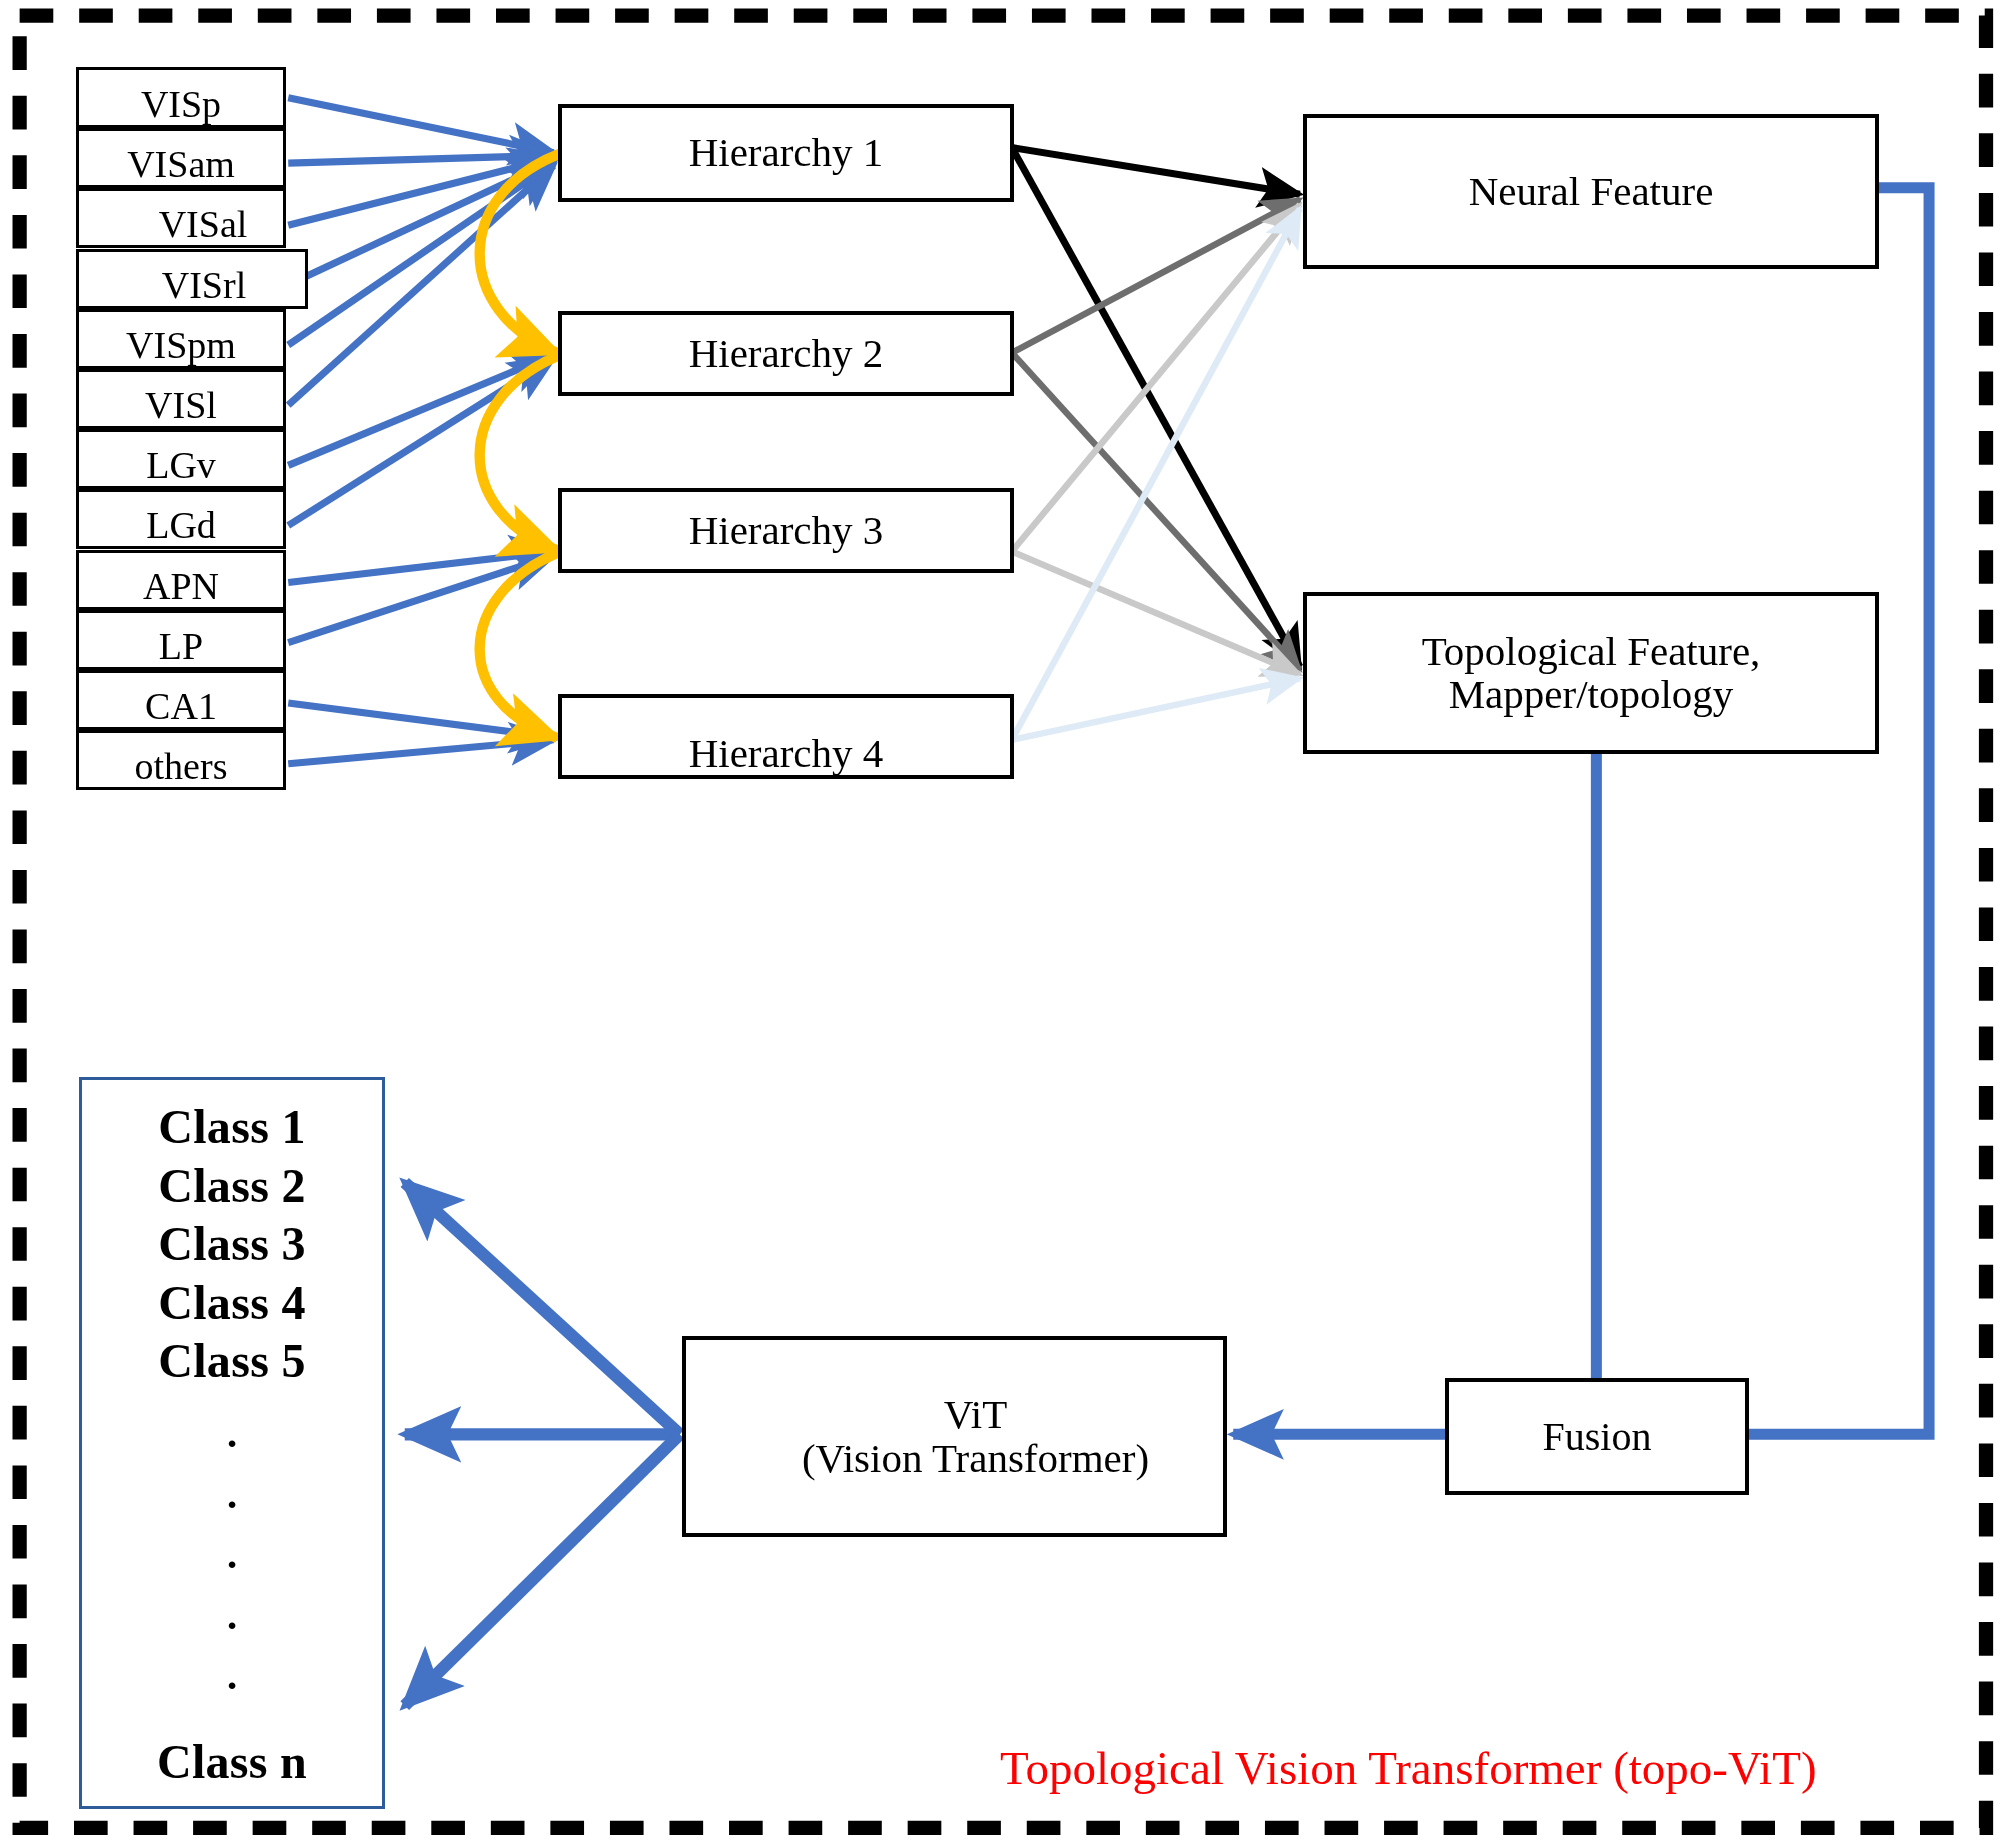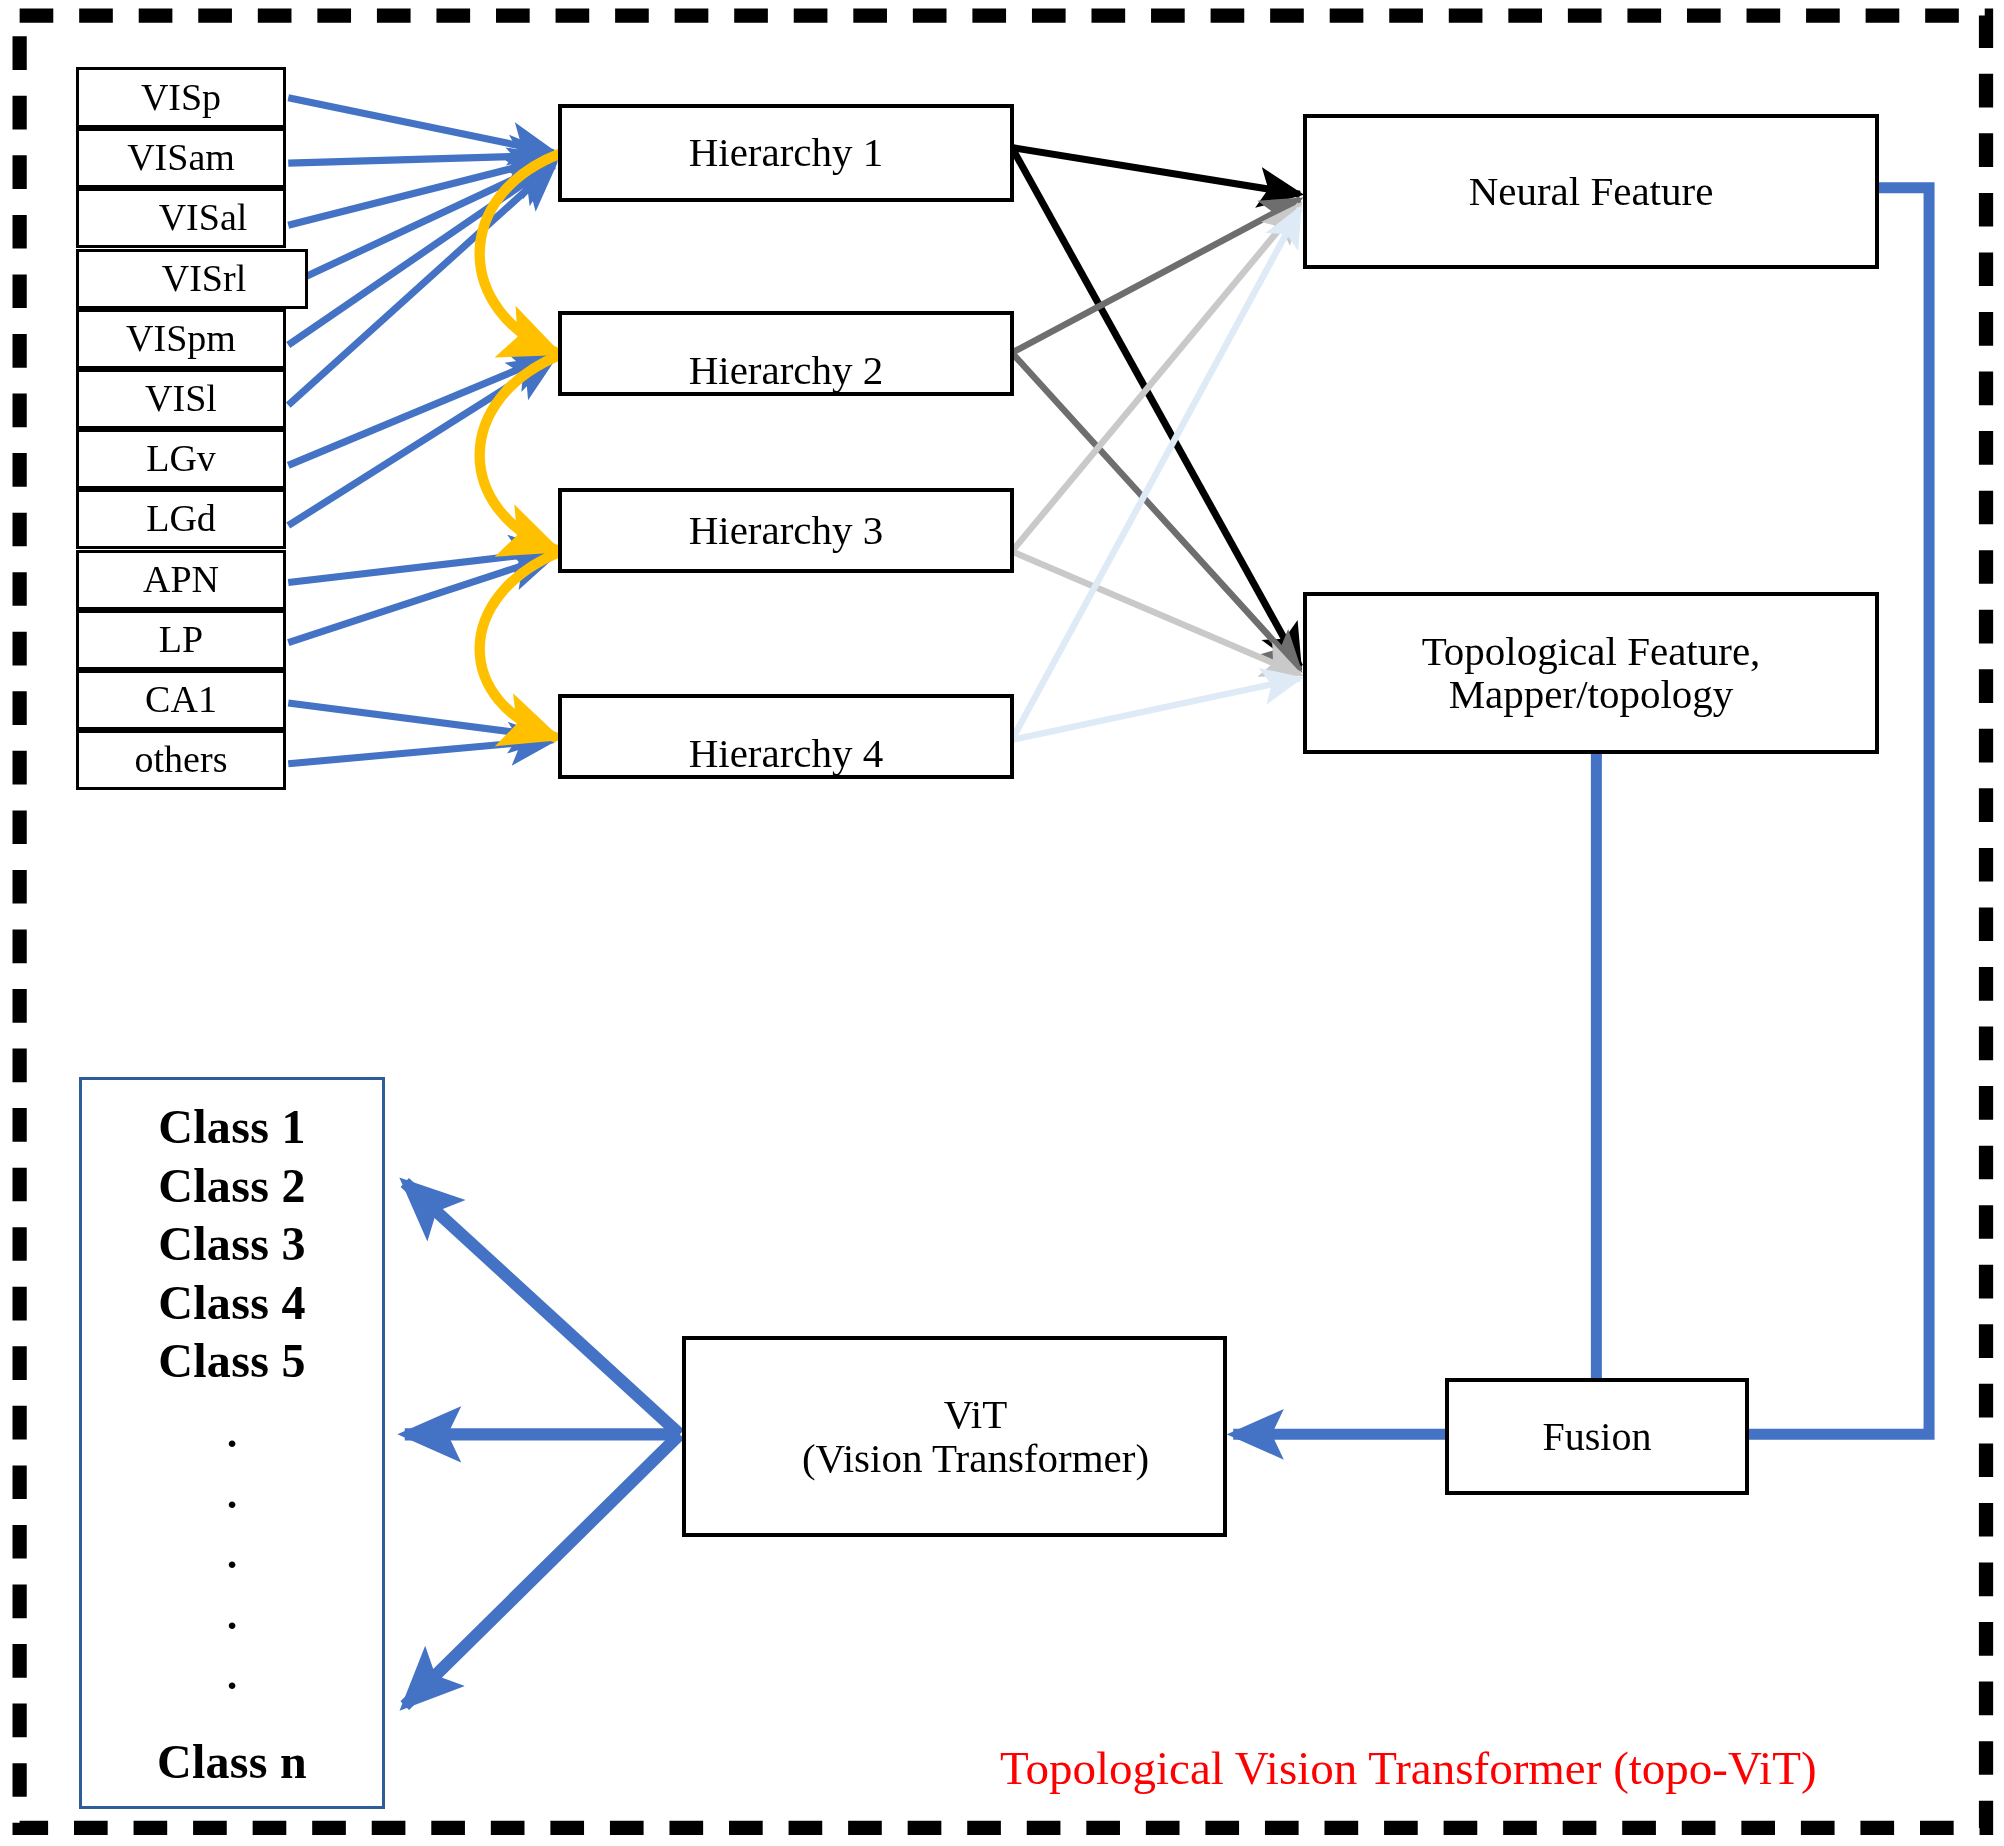--- a/index.html
+++ b/index.html
@@ -35,20 +35,21 @@
     display: flex;
     align-items: center;
     justify-content: center;
     text-align: center;
     line-height: 1.05;
     color: #000000;
   }
   .region-box {
     border-width: 3.9px;
     font-size: 38px;
+    align-items: flex-end;
   }
   .hier-box { font-size: 41px; }
   .feat-box { font-size: 41px; }
   .vit-box  { font-size: 41px; padding-left: 42px; }
   .fusion-box { font-size: 40px; }
 
   .class-box {
     position: absolute;
     box-sizing: border-box;
     background: #ffffff;
@@ -215,21 +216,21 @@
   <div class="node-box region-box" style="left:76px; top:670px; width:210px; height:60px;">
     <span>CA1</span>
   </div>
   <div class="node-box region-box" style="left:76px; top:730px; width:210px; height:60px;">
     <span>others</span>
   </div>
 
   <div class="node-box hier-box" style="left:558px; top:104px; width:456px; height:98px;">
     <span>Hierarchy 1</span>
   </div>
-  <div class="node-box hier-box" style="left:558px; top:311px; width:456px; height:85px;align-items:flex-end;">
+  <div class="node-box hier-box" style="left:558px; top:311px; width:456px; height:85px;">
     <span>Hierarchy 2</span>
   </div>
   <div class="node-box hier-box" style="left:558px; top:488px; width:456px; height:85px;">
     <span>Hierarchy 3</span>
   </div>
   <div class="node-box hier-box" style="left:558px; top:694px; width:456px; height:85px;align-items:flex-end;">
     <span>Hierarchy 4</span>
   </div>
 
   <div class="node-box feat-box" style="left:1303px; top:114px; width:576px; height:155px;">

